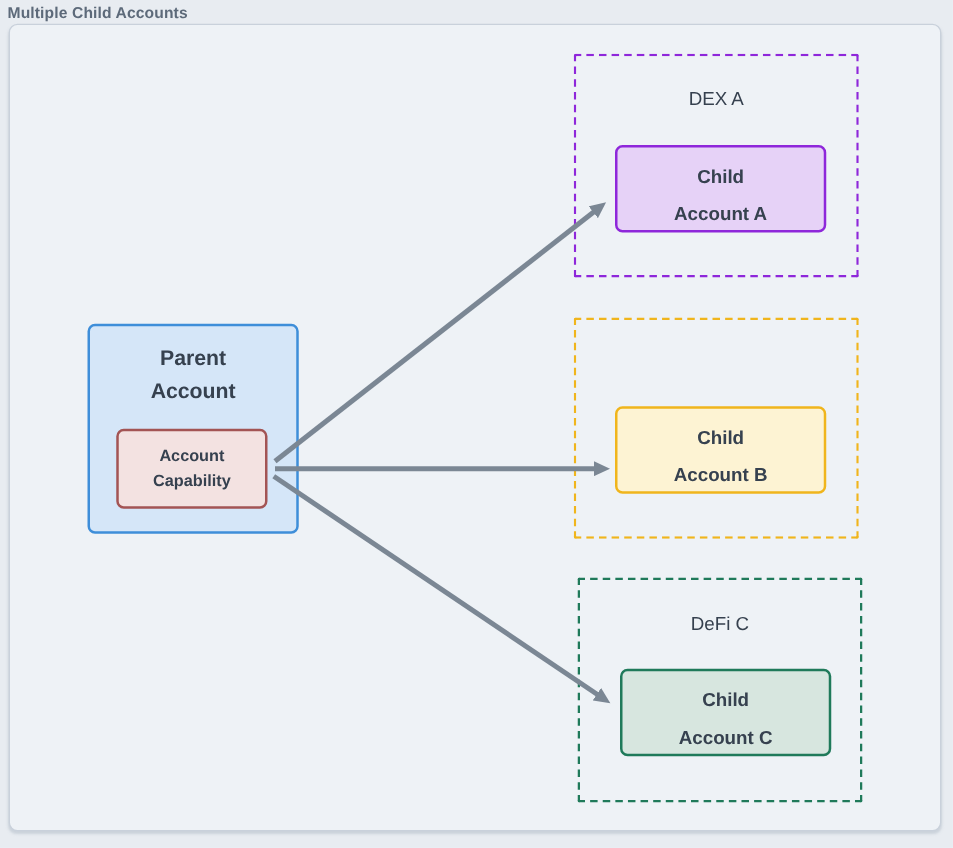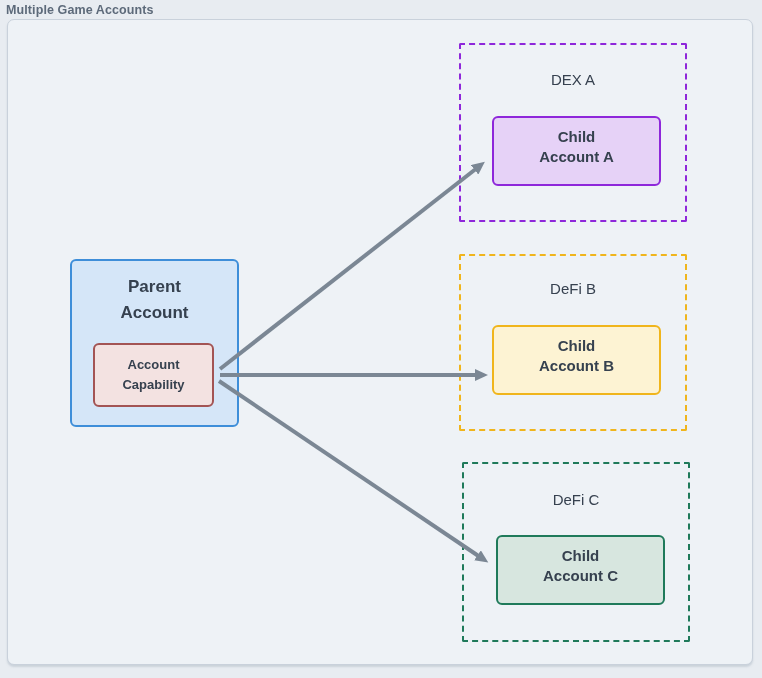--- a/index.html
+++ b/index.html
@@ -94,21 +94,21 @@
     position: absolute;
     width: 169px;
     height: 70px;
     border-radius: 6px;
     border-style: solid;
     border-width: 2px;
   }
   .child-node .node-label {
     margin-top: 9px;
     font-size: 15px;
-    line-height: 20px;
+    line-height: 30px;
   }
   .group-a { left: 459px; top: 43px;  height: 179px; border-color: var(--dex-a-border, #8e27da); }
   .group-a .group-title { top: 26px; }
   .group-a .child-node  { left: 31px; top: 71px; background: var(--dex-a-fill, #e6d2f7); border-color: var(--dex-a-border, #8e27da); }
 
   .group-b { left: 459px; top: 254px; height: 177px; border-color: var(--defi-b-border, #f0b51c); }
   .group-b .group-title { top: 24px; }
   .group-b .child-node  { left: 31px; top: 69px; background: var(--defi-b-fill, #fdf3d3); border-color: var(--defi-b-border, #f0b51c); }
 
   .group-c { left: 462px; top: 462px; height: 180px; border-color: var(--game-c-border, #1f7a5a); }
@@ -129,21 +129,21 @@
   }
   .edges .arrowhead-path {
     fill: var(--arrow, #7b8794);
   }
 </style>
 </head>
 <body>
 
 <div class="canvas">
 
-  <div class="fig-title">Multiple Game Accounts</div>
+  <div class="fig-title">Multiple Child Accounts</div>
 
   <div class="panel"></div>
 
   <div class="parent-node">
     <div class="node-label">Parent
 Account</div>
   </div>
   <div class="capability-node">
     <div class="node-label">Account
 Capability</div>
@@ -151,21 +151,20 @@
 
   <div class="group group-a">
     <div class="group-title">DEX A</div>
     <div class="child-node">
       <div class="node-label">Child
 Account A</div>
     </div>
   </div>
 
   <div class="group group-b">
-    <div class="group-title">DeFi B</div>
     <div class="child-node">
       <div class="node-label">Child
 Account B</div>
     </div>
   </div>
 
   <div class="group group-c">
     <div class="group-title">DeFi C</div>
     <div class="child-node">
       <div class="node-label">Child

